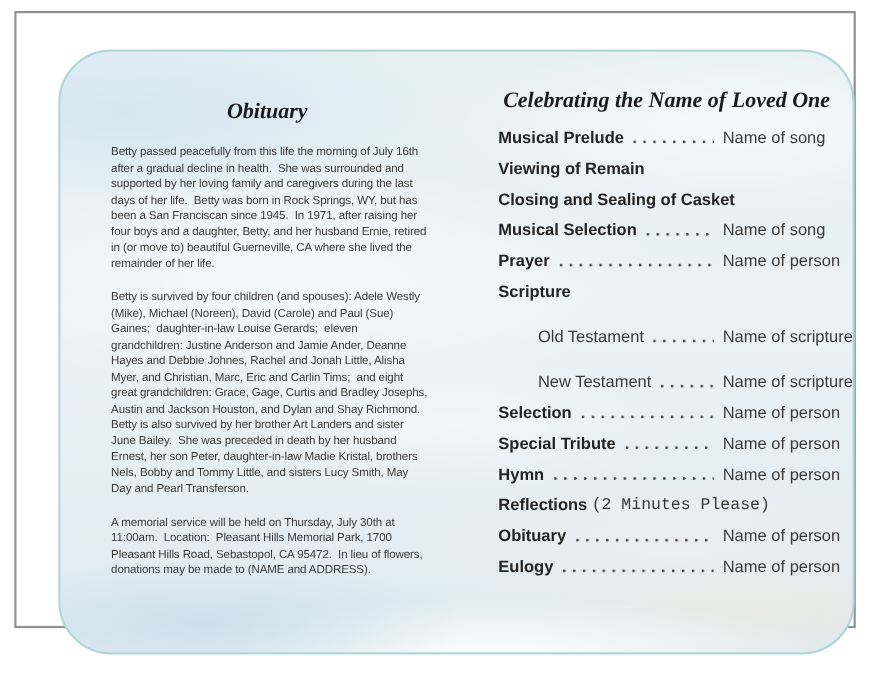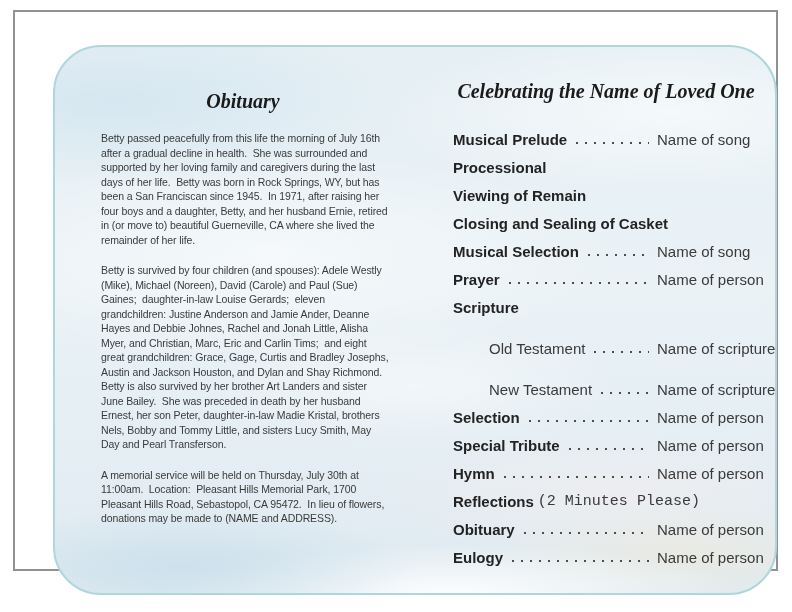--- a/index.html
+++ b/index.html
@@ -37,21 +37,21 @@
   .page{width:50%;height:100%;}
   .page-left{padding:42px 14px 0 30px;}
   .page-right{padding:32px 16px 0 38px;}
   h1.page-title{
     font-family:"Liberation Serif", serif;
     font-style:italic;font-weight:bold;
     font-size:20px;line-height:24px;
     text-align:center;color:var(--title-text);
   }
   .page-left h1.page-title{margin-bottom:18px;}
-  .page-right h1.page-title{margin-bottom:30px;text-align:center;}
+  .page-right h1.page-title{margin-bottom:16px;text-align:center;}
   .obit-paragraph{
     white-space:pre-wrap;
     font-size:10.5px;line-height:14.5px;letter-spacing:-0.1px;
     color:var(--text);
     margin-bottom:16px;
     margin-left:16px;
   }
   .program{display:block;}
   .row{
     display:flex;align-items:flex-end;
@@ -113,23 +113,20 @@
       <h1 class="page-title">Celebrating the Name of Loved One</h1>
 
       <div class="program">
 
         <div class="row">
           <span class="lbl">Musical Prelude</span>
           <span class="dots"></span>
           <span class="val">Name of song</span>
         </div>
 
-        <div class="row">
-          <span class="lbl">Processional</span>
-        </div>
 
         <div class="row">
           <span class="lbl">Viewing of Remain</span>
         </div>
 
         <div class="row">
           <span class="lbl">Closing and Sealing of Casket</span>
         </div>
 
         <div class="row">

